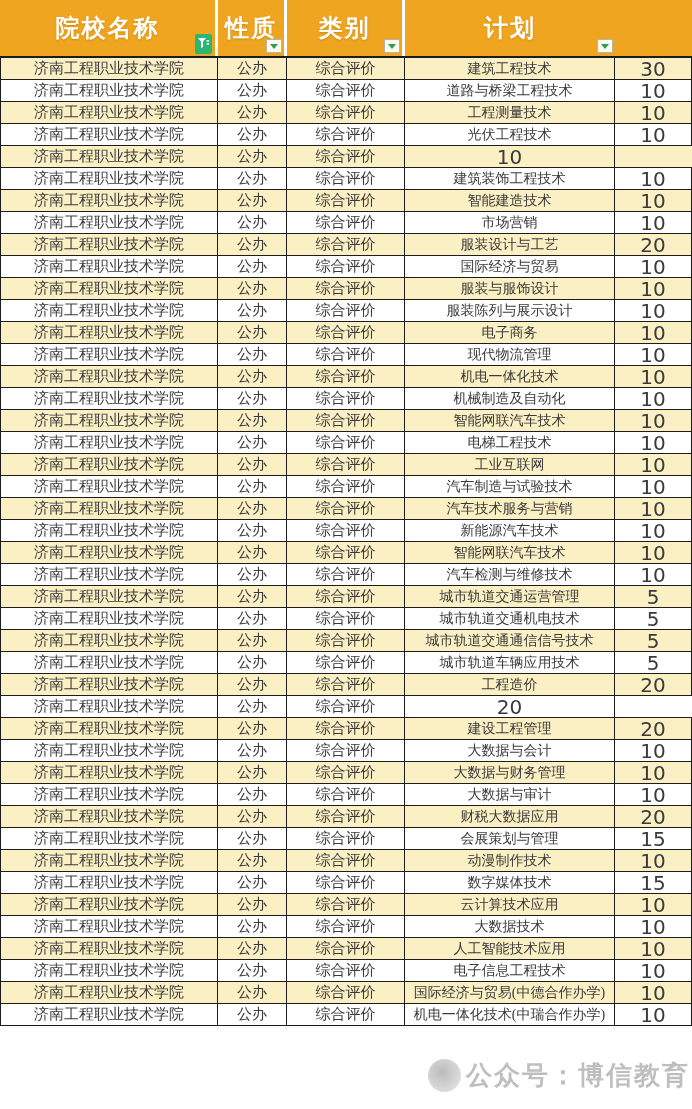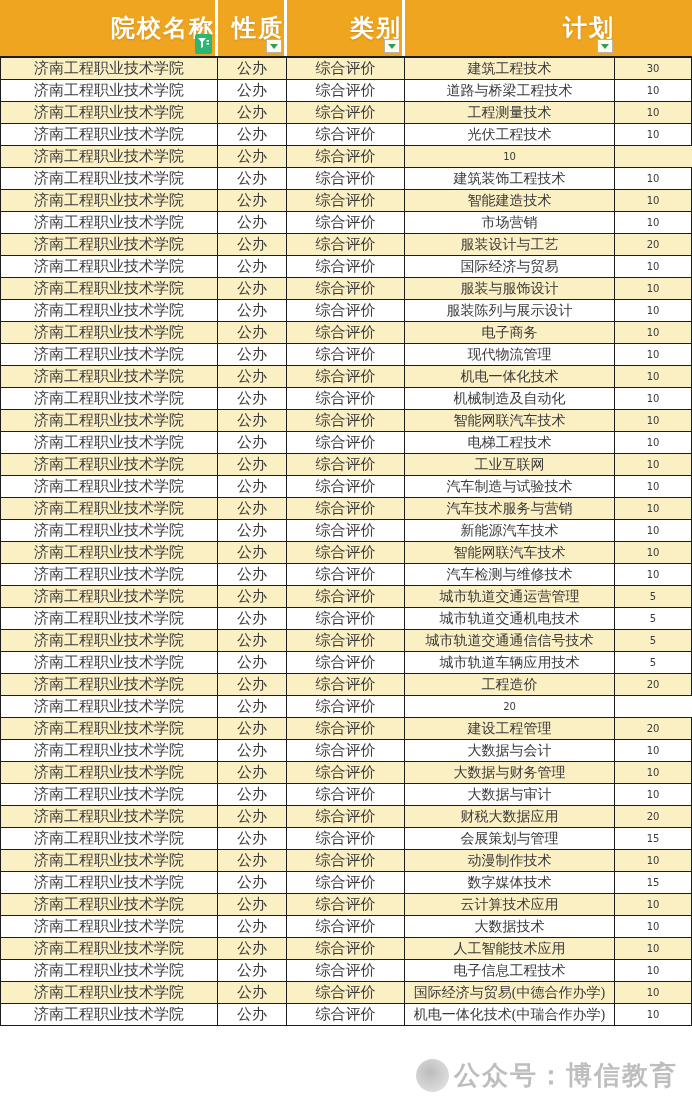--- a/index.html
+++ b/index.html
@@ -18,21 +18,21 @@
   
   .grid-header {
     display: grid;
     grid-template-columns: 218px 69px 118px 210px 77px;
     height: 58px;
     background: #EFA51F;
     border-bottom: 2px solid #1c1c1c;
   }
   .hcell {
     position: relative;
-    display: flex; align-items: center; justify-content: flex-end;
+    display: flex; align-items: center; justify-content: center;
     color: #ffffff;
     font-weight: bold;
     font-size: 24px;
     letter-spacing: 2px;
     border-right: 3px solid #ffffff;
     text-shadow: 0 1px 2px rgba(150,95,0,0.35);
   }
   .hcell:last-child { border-right: none; }
   .filter-funnel {
     position: absolute; right: 3px; bottom: 2px;
@@ -68,25 +68,25 @@
   .row.alt { background: #FBEFC4; }
   .cell {
     display: flex; align-items: center; justify-content: center;
     border-right: 1px solid #1c1c1c;
     font-size: 15px;
     color: #3a3a3a;
     white-space: nowrap;
     overflow: hidden;
   }
   .cell.major { font-size: 14px; font-family: Liberation Serif, serif; }
-  .cell.plan  { font-size: 10px; }
+  .cell.plan  { font-size: 20px; }
   
   .watermark {
     position: absolute;
-    top: 1058px; right: 14px;
+    top: 1058px; right: 2px;
     display: flex; align-items: center; gap: 5px;
     pointer-events: none;
     z-index: 5;
   }
   .wm-logo {
     width: 33px; height: 33px;
     border-radius: 50%;
     background: radial-gradient(circle at 42% 40%, rgba(95,95,95,0.42), rgba(130,130,130,0.18));
   }
   .wm-text {

